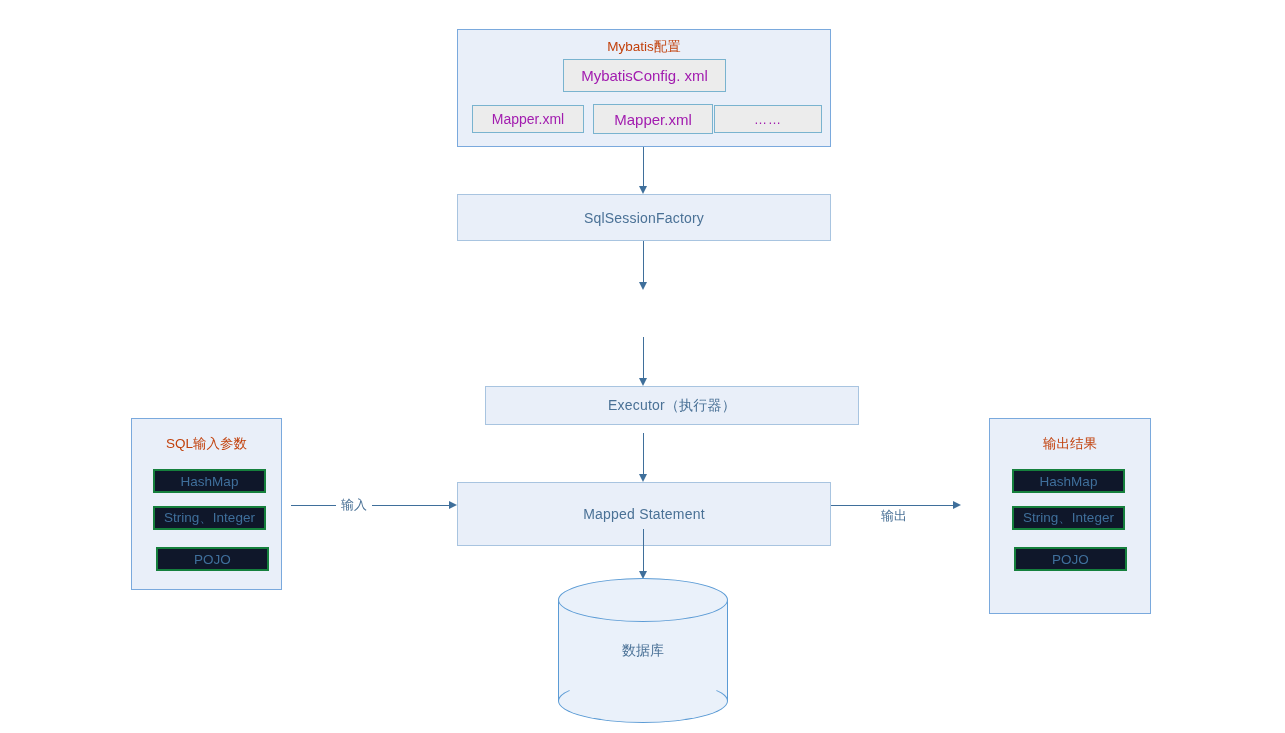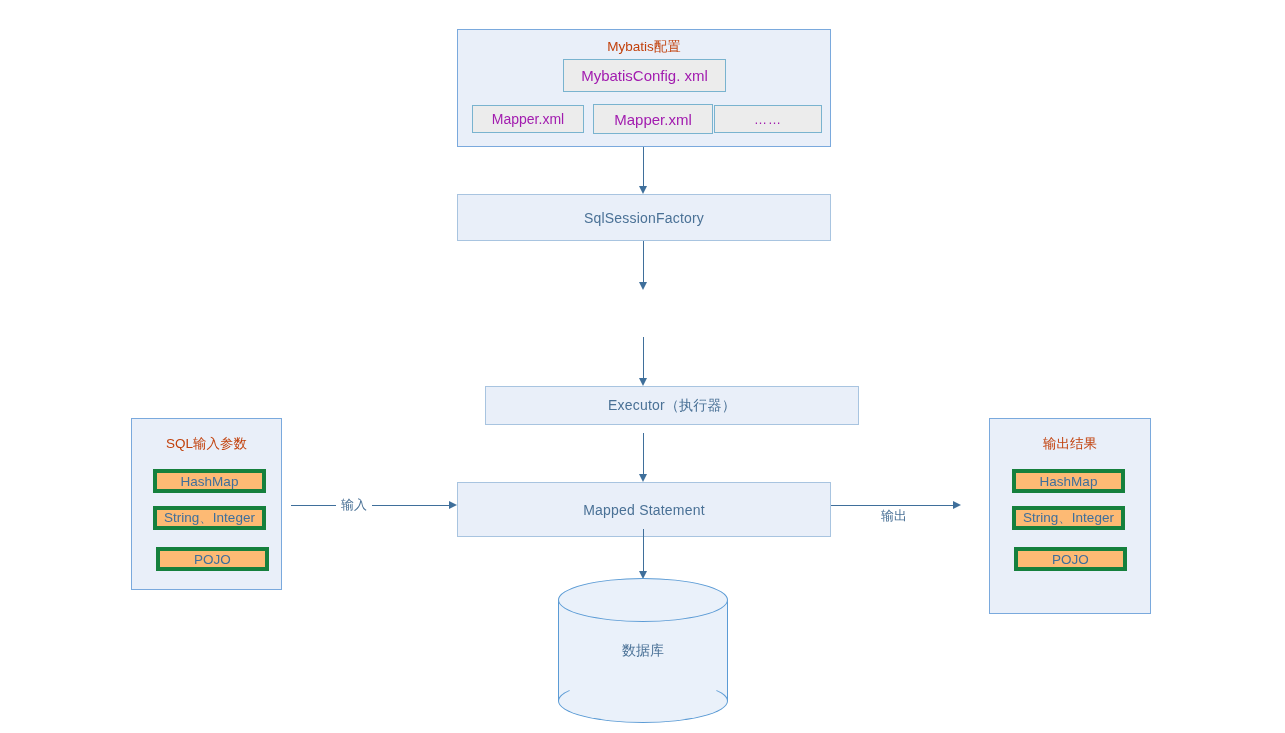--- a/index.html
+++ b/index.html
@@ -49,22 +49,22 @@
     background: #ececec;
     border: 1px solid #79b3cf;
     box-sizing: border-box;
     display: flex;
     align-items: center;
     justify-content: center;
     color: #a21caf;
   }
   .white-box {
     position: absolute;
-    background: #fdba74;
-    border: 4px solid #15803d;
+    background: #0f172a;
+    border: 2px solid #15803d;
     box-sizing: border-box;
     display: flex;
     align-items: center;
     justify-content: center;
     color: #3f6f9b;
     font-size: 13.5px;
   }
 
   
   .v-line {
@@ -163,21 +163,21 @@
 
   <div class="chain-box" style="left:457px; top:194px; width:374px; height:47px;">
     <span>SqlSessionFactory</span>
   </div>
 
 
   <div class="chain-box" style="left:457px; top:386px; width:374px; height:39px;margin-left:28px;">
     <span>Executor（执行器）</span>
   </div>
 
-  <div class="chain-box" style="left:457px; top:482px; width:374px; height:55px;">
+  <div class="chain-box" style="left:457px; top:482px; width:374px; height:64px;">
     <span>Mapped Statement</span>
   </div>
 
   <div class="v-line" style="left:643px; top:147px; height:39px;"></div>
   <div class="arrow-down" style="left:638.5px; top:186px;"></div>
 
   <div class="v-line" style="left:643px; top:241px; height:41px;"></div>
   <div class="arrow-down" style="left:638.5px; top:282px;"></div>
 
   <div class="v-line" style="left:643px; top:337px; height:41px;"></div>

